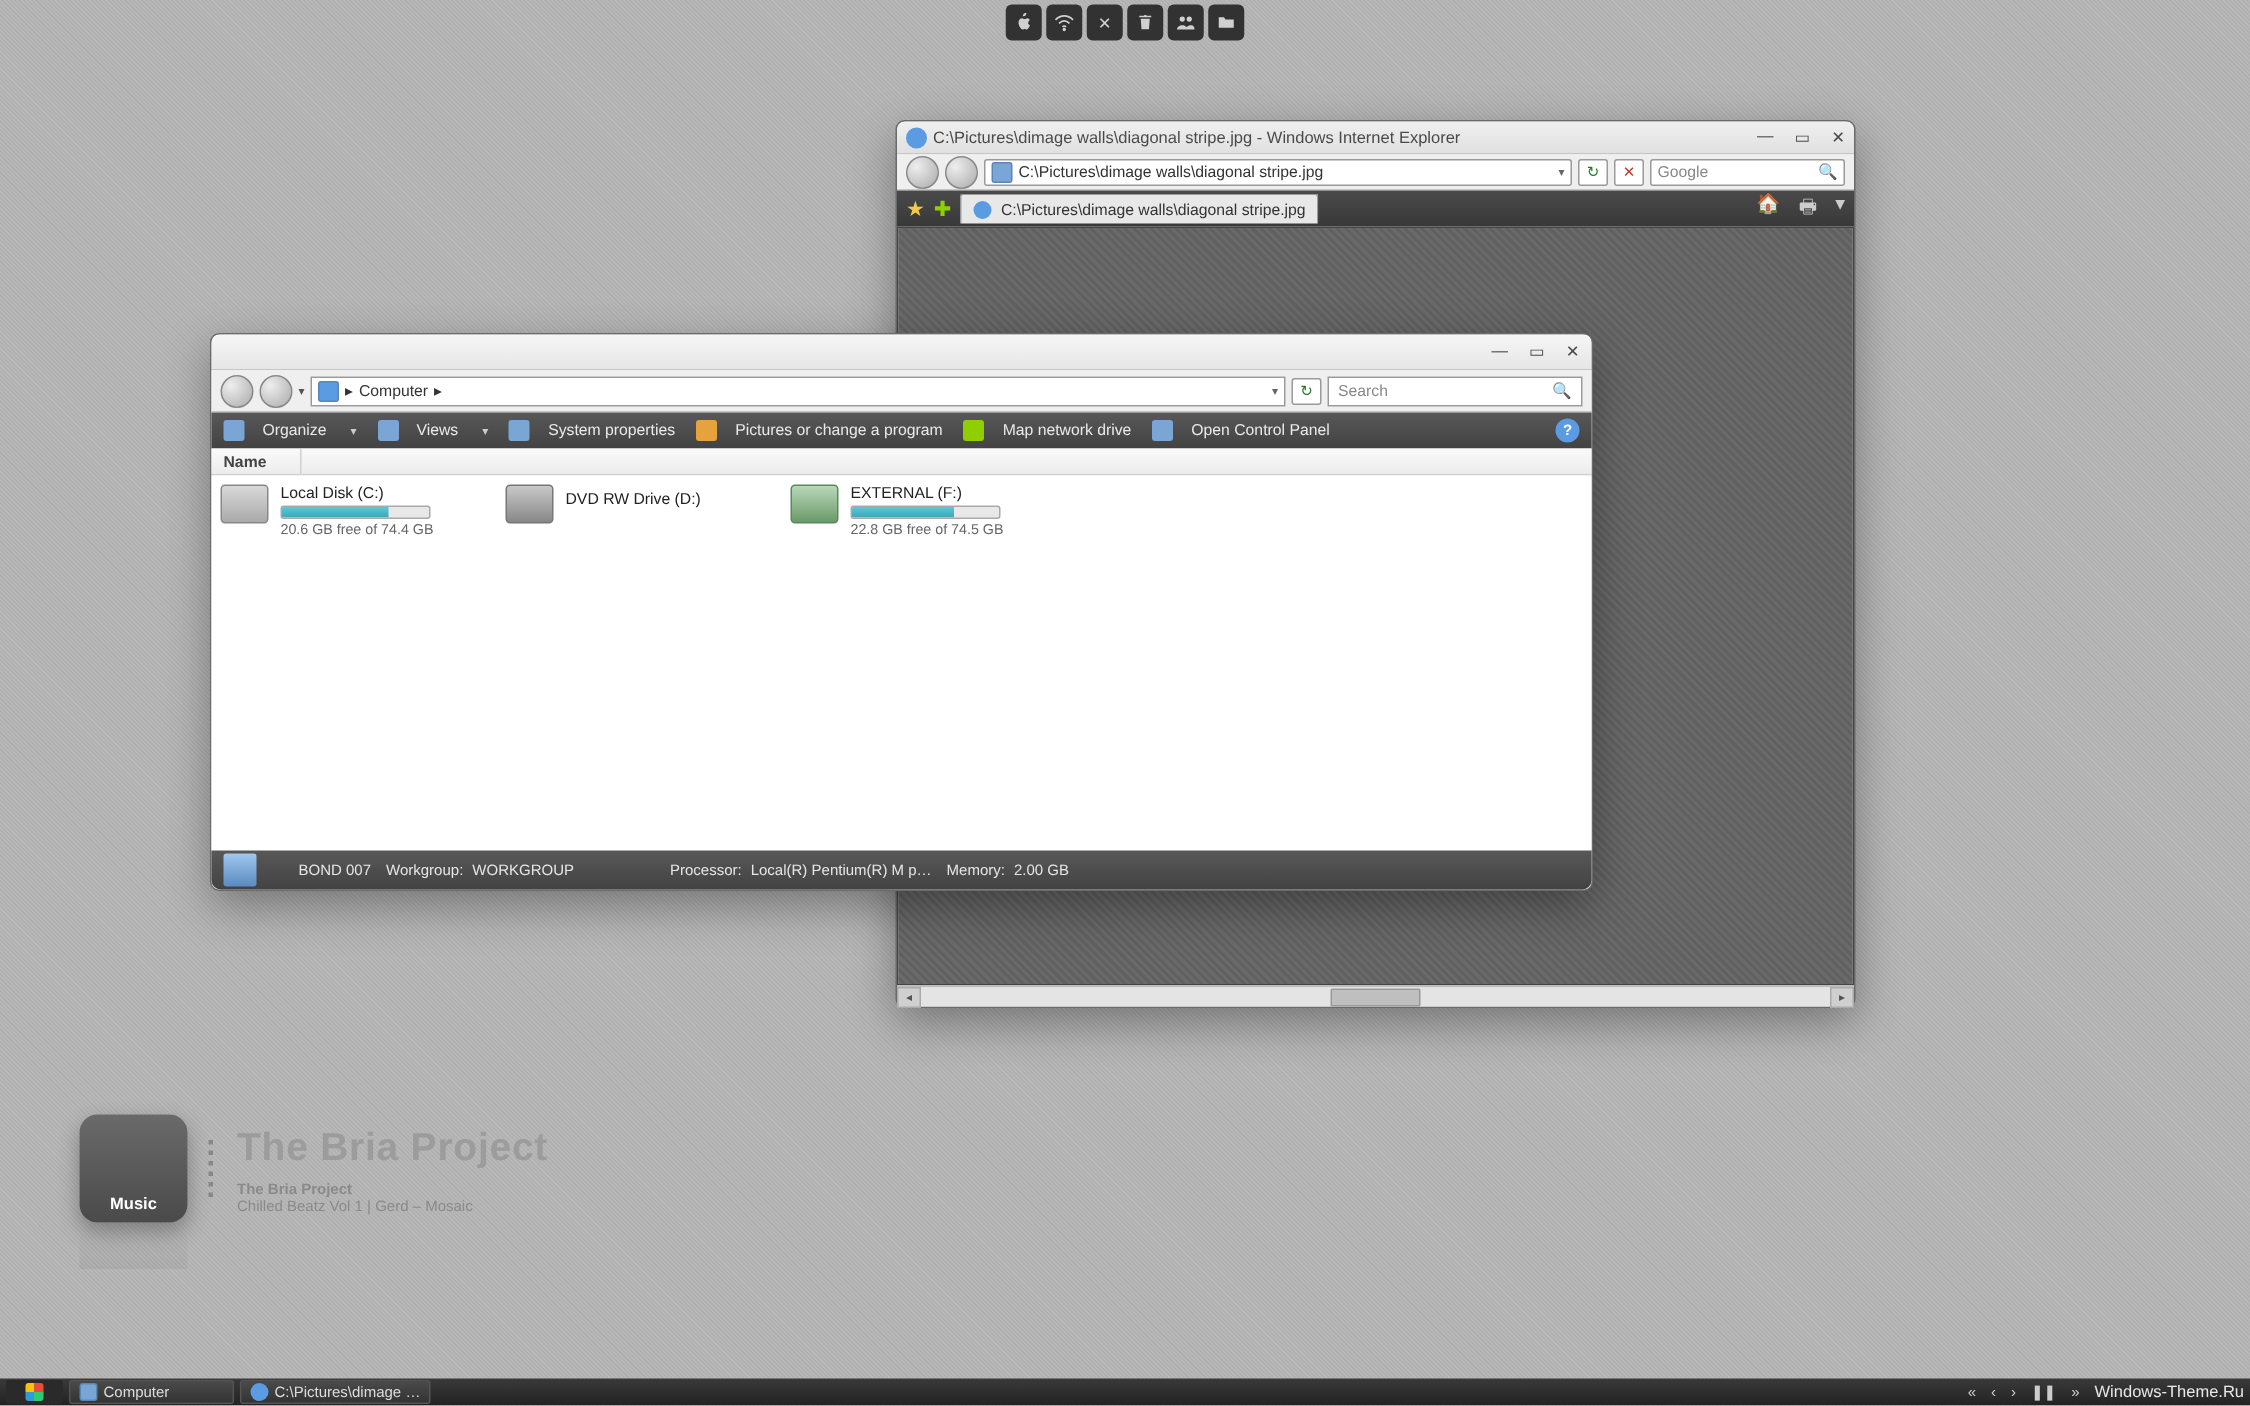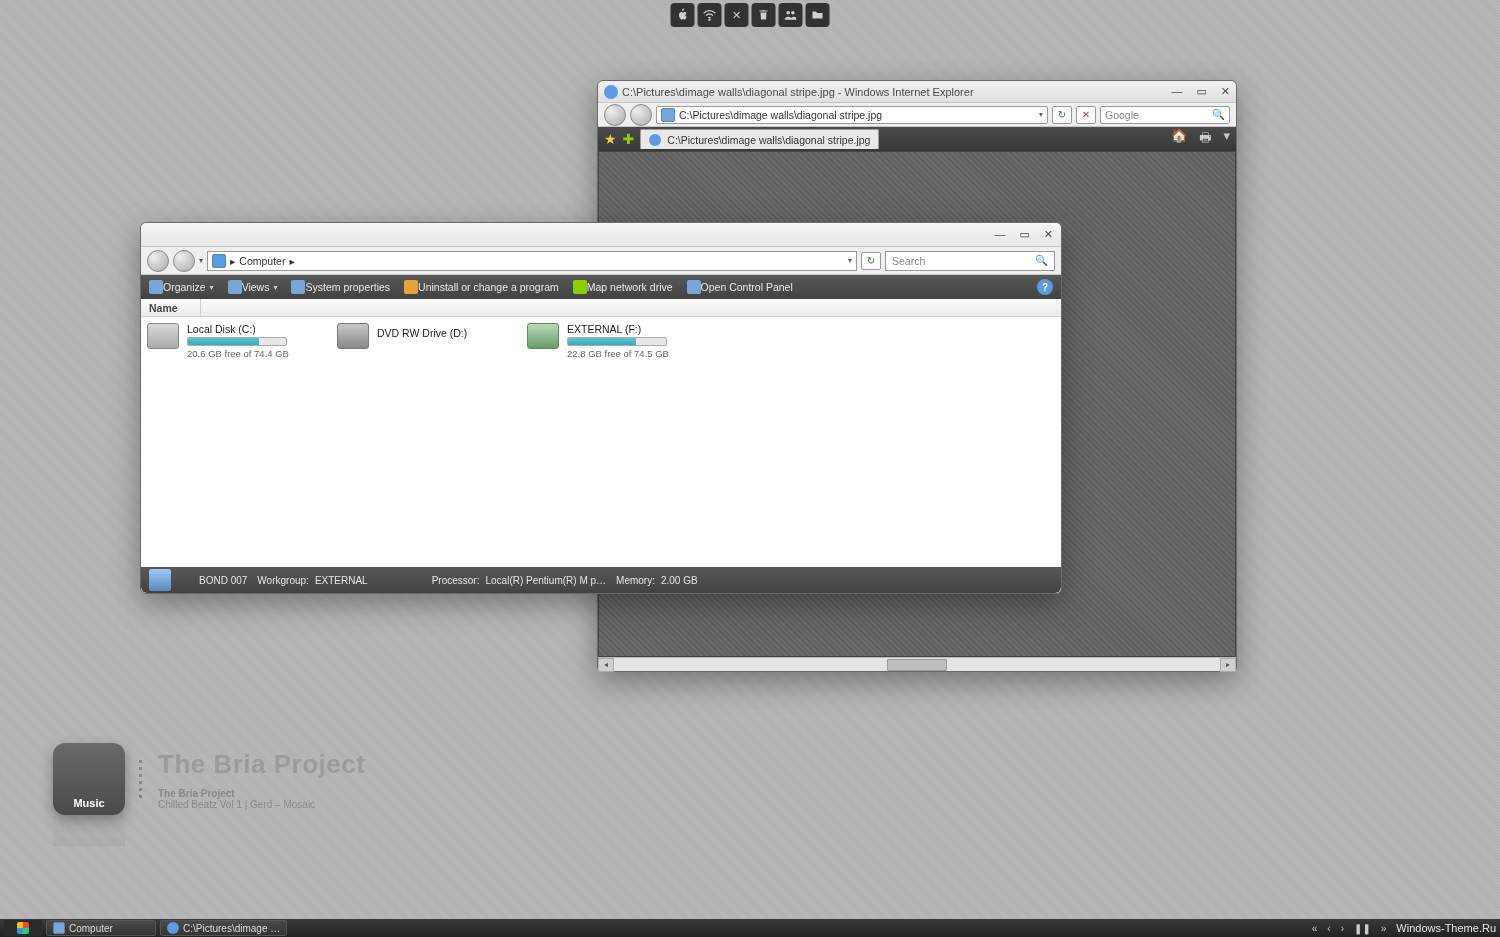--- a/index.html
+++ b/index.html
@@ -94,21 +94,21 @@
 .exp-addr { flex: 1; height: 20px; background: #fff; border: 1px solid #9a9a9a;
   display: flex; align-items: center; padding: 0 4px; gap: 4px; font-size: 10.5px; color: #333; }
 .exp-search { width: 170px; height: 20px; background: #fff; border: 1px solid #9a9a9a;
   display: flex; align-items: center; padding: 0 6px; font-size: 10.5px; color: #888;
   justify-content: space-between; }
 .exp-toolbar {
   height: 24px; background: linear-gradient(#585858,#424242);
   display: flex; align-items: center; padding: 0 8px; gap: 14px;
   color: #eaeaea; font-size: 10.5px;
 }
-.tb-item { display: flex; align-items: center; gap: 0; }
+.tb-item { display: flex; align-items: center; gap: 12px; }
 .tb-icon { width: 14px; height: 14px; background: #7aa6d6; border-radius: 2px; }
 .tb-icon.green { background: #8fce00; }
 .tb-icon.orange { background: #e6a23c; }
 .tb-drop::after { content: "▾"; margin-left: 4px; font-size: 8px; color: #ccc; }
 .exp-help { margin-left: auto; width: 16px; height: 16px; border-radius: 50%;
   background: #5a9be2; display: flex; align-items: center; justify-content: center;
   color: #fff; font-size: 10px; font-weight: bold; }
 .exp-header {
   height: 18px; background: linear-gradient(#fafafa,#ececec);
   border-bottom: 1px solid #d0d0d0; display: flex; align-items: center;
@@ -289,21 +289,21 @@
     <div class="tb-item tb-drop">
       <span class="tb-icon"></span>
       <span>Views</span>
     </div>
     <div class="tb-item">
       <span class="tb-icon"></span>
       <span>System properties</span>
     </div>
     <div class="tb-item">
       <span class="tb-icon orange"></span>
-      <span>Uninstall or change a program</span>
+      <span>Pictures or change a program</span>
     </div>
     <div class="tb-item">
       <span class="tb-icon green"></span>
       <span>Map network drive</span>
     </div>
     <div class="tb-item">
       <span class="tb-icon"></span>
       <span>Open Control Panel</span>
     </div>
     <div class="exp-help">?</div>
@@ -338,21 +338,21 @@
             <div class="storage-fill" style="width:69%;"></div>
           </div>
         <div class="drive-free">22.8 GB free of 74.5 GB</div>
       </div>
     </div>
   </div>
   <div class="exp-status">
     <div class="status-icon"></div>
     <span style="margin-left:8px;padding-left:16px;">BOND 007</span>
     <span style="margin-left:6px;">Workgroup:</span>
-    <span style="margin-left:2px;">EXTERNAL</span>
+    <span style="margin-left:2px;">WORKGROUP</span>
     <span style="margin-left:60px;">Processor:</span>
     <span style="margin-left:2px;">Local(R) Pentium(R) M p…</span>
     <span style="margin-left:6px;">Memory:</span>
     <span style="margin-left:2px;">2.00 GB</span>
   </div>
 </div>
 
 <div class="music-widget">
   <div class="music-tile">
     <span>Music</span>

